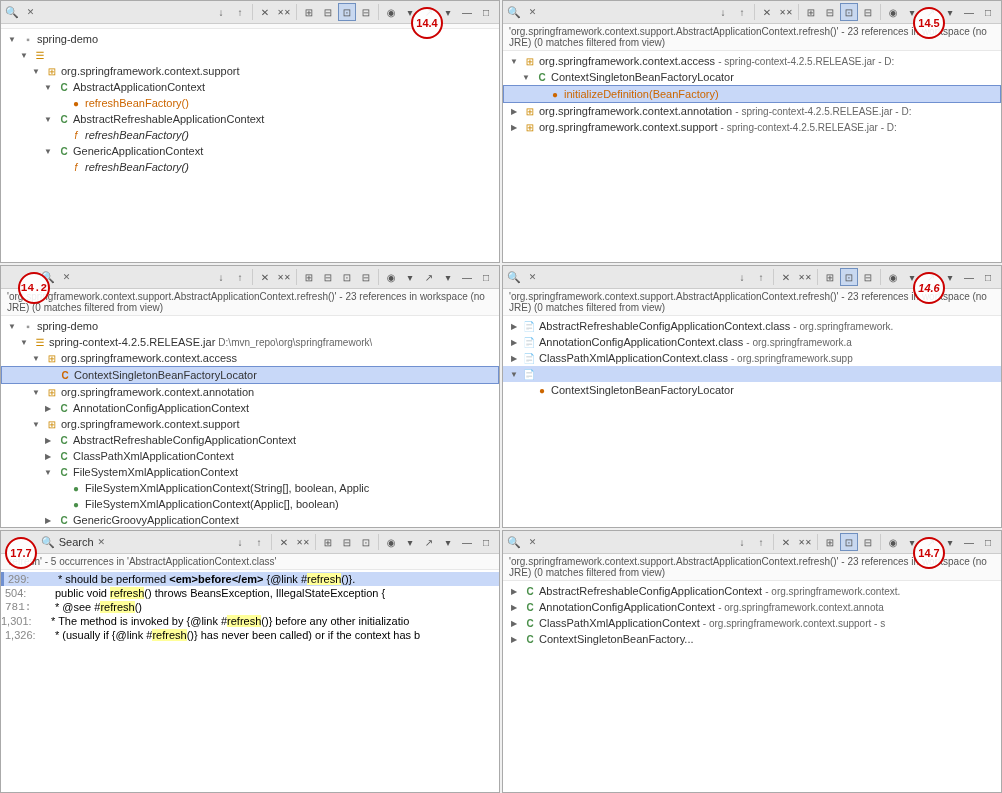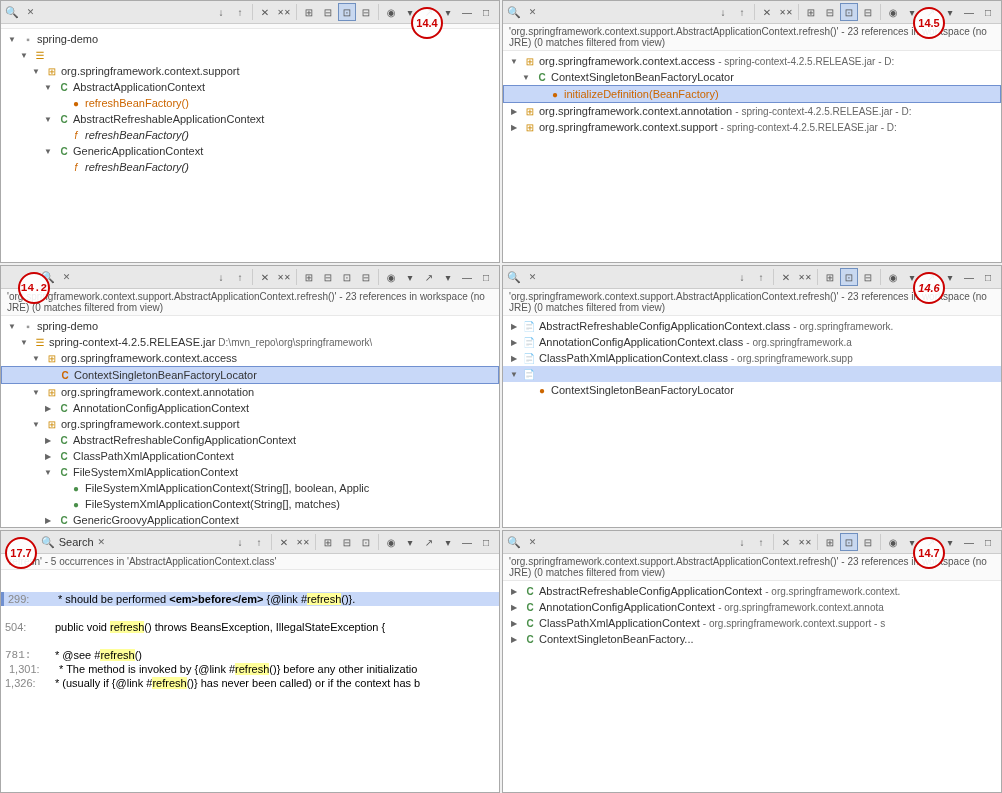--- a/index.html
+++ b/index.html
@@ -250,21 +250,21 @@
       <span class="text-item">FileSystemXmlApplicationContext</span>
     </div>
     <div class="tree-item indent4">
       <span class="tree-icon"> </span>
       <span class="tree-icon" style="color:#4a8f4a;">●</span>
       <span class="text-item text-truncate">FileSystemXmlApplicationContext(String[], boolean, Applic</span>
     </div>
     <div class="tree-item indent4">
       <span class="tree-icon"> </span>
       <span class="tree-icon" style="color:#4a8f4a;">●</span>
-      <span class="text-item">FileSystemXmlApplicationContext(String[], matches)</span>
+      <span class="text-item">FileSystemXmlApplicationContext(Applic[], boolean)</span>
     </div>
     <div class="tree-item indent3">
       <span class="tree-icon icon-expand">▶</span>
       <span class="tree-icon" style="color:#4a8f4a; font-weight:bold;">C</span>
       <span class="text-item">GenericGroovyApplicationContext</span>
     </div>
 
   </div>
 </div>
 
@@ -397,34 +397,34 @@
       <div class="toolbar-separator"></div>
       <button class="toolbar-btn">◉</button>
       <button class="toolbar-btn">▾</button>
       <button class="toolbar-btn">↗</button>
       <button class="toolbar-btn">▾</button>
       <button class="toolbar-btn">—</button>
       <button class="toolbar-btn">□</button>
     </div>
   </div>
   <div class="panel-result-text" style="font-size:10px; color:#555; padding:2px 6px;">'refresh' - 5 occurrences in 'AbstractApplicationContext.class'</div>
-  <div class="panel-content" style="font-family: 'Courier New', monospace; font-size:11px;margin-top:20px;">
+  <div class="panel-content" style="font-family: 'Courier New', monospace; font-size:11px;">
     <div class="tree-item match-line" style="background:#c8d8f8; border-left:3px solid #7090d0; padding:1px 4px;">
       <span style="color:#888; min-width:50px; display:inline-block;">299:</span>
       <span>* should be performed <span style="font-weight:bold;">&lt;em&gt;before&lt;/em&gt;</span> {@link #<span style="background:#ffff99;">refresh</span>()}.</span>
     </div>
-    <div class="tree-item" style="padding:15px 4px;">
+    <div class="tree-item" style="padding:1px 4px;">
       <span style="color:#888; min-width:50px; display:inline-block;">504:</span>
       <span>public void <span style="background:#ffff99;">refresh</span>() throws BeansException, IllegalStateException {</span>
     </div>
     <div class="tree-item" style="padding:1px 4px;">
       <span style="color:#888; min-width:50px; display:inline-block;font-family:Liberation Mono, monospace;">781:</span>
       <span>* @see #<span style="background:#ffff99;">refresh</span>()</span>
     </div>
-    <div class="tree-item" style="padding:1px 8px;">
+    <div class="tree-item" style="padding:1px 0;">
       <span style="color:#888; min-width:50px; display:inline-block;">1,301:</span>
       <span class="text-truncate">* The method is invoked by {@link #<span style="background:#ffff99;">refresh</span>()} before any other initializatio</span>
     </div>
     <div class="tree-item" style="padding:1px 4px;">
       <span style="color:#888; min-width:50px; display:inline-block;">1,326:</span>
       <span class="text-truncate">* (usually if {@link #<span style="background:#ffff99;">refresh</span>()} has never been called) or if the context has b</span>
     </div>
   </div>
 </div>
 

